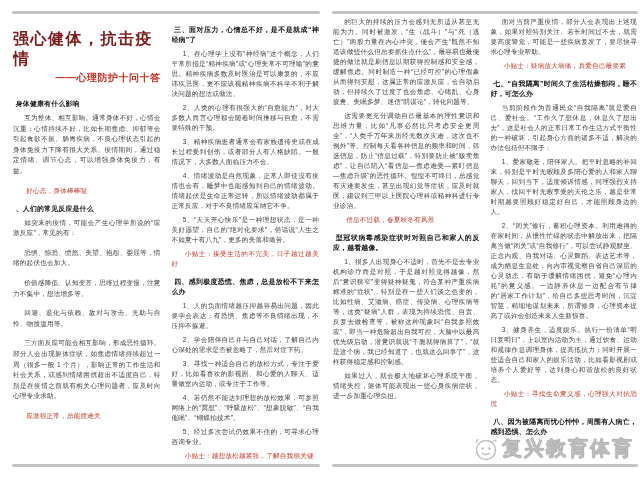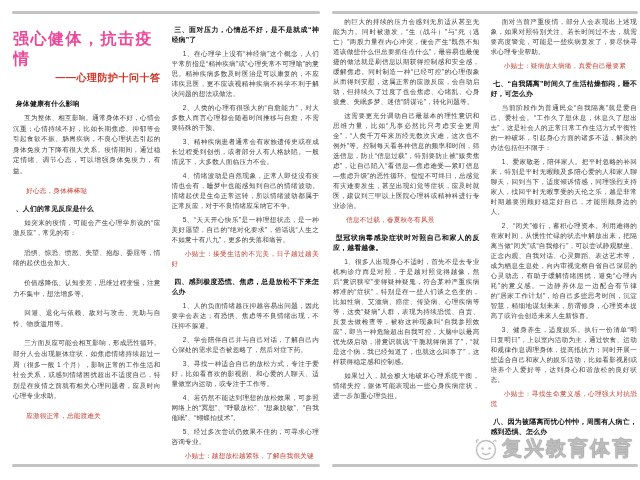--- a/index.html
+++ b/index.html
@@ -17,21 +17,21 @@
   .page1{left:13px;width:306px;}
   .page2{left:333px;width:304px;}
 
   .col{flex:1;min-width:0;overflow:hidden;color:#3e3e3e;font-size:6.6px;line-height:10px;
        text-align:justify;filter:blur(.32px);letter-spacing:.2px;}
 
   .blk-paragraph{text-indent:1.7em;margin:0 0 4px;}
   .p1c1 .blk-paragraph{margin-bottom:9px;line-height:10.6px;}
   .blk-heading{font-weight:bold;color:#151515;font-size:6.9px;margin:8px 0 4px;text-indent:.4em;}
   .blk-tip{color:#c23b2e;margin:4px 0 7px;text-indent:2em;}
-  .blk-title{color:#ec4899;font-size:16px;font-weight:bold;line-height:20px;letter-spacing:1.5px;
+  .blk-title{color:#7f1d1d;font-size:16px;font-weight:bold;line-height:20px;letter-spacing:1.5px;
              margin:12px 0 4px;text-indent:0;text-align:left;}
   .blk-subtitle{color:#ce3122;font-size:10px;font-weight:bold;margin:0 0 16px;text-indent:3.2em;
                 letter-spacing:.5px;text-align:right;}
 
   .watermark{position:absolute;right:6px;top:435px;display:flex;align-items:center;gap:3px;
              pointer-events:none;}
   .watermark .wm-text{color:#bdbdbd;font-size:20px;font-weight:bold;letter-spacing:2px;
              text-shadow:0 0 1px #8d8d8d, 0 0 1px #8d8d8d;font-family:"Liberation Serif","DejaVu Serif",serif;}
   .wm-logo{width:26px;height:26px;opacity:.75;}
 </style>

